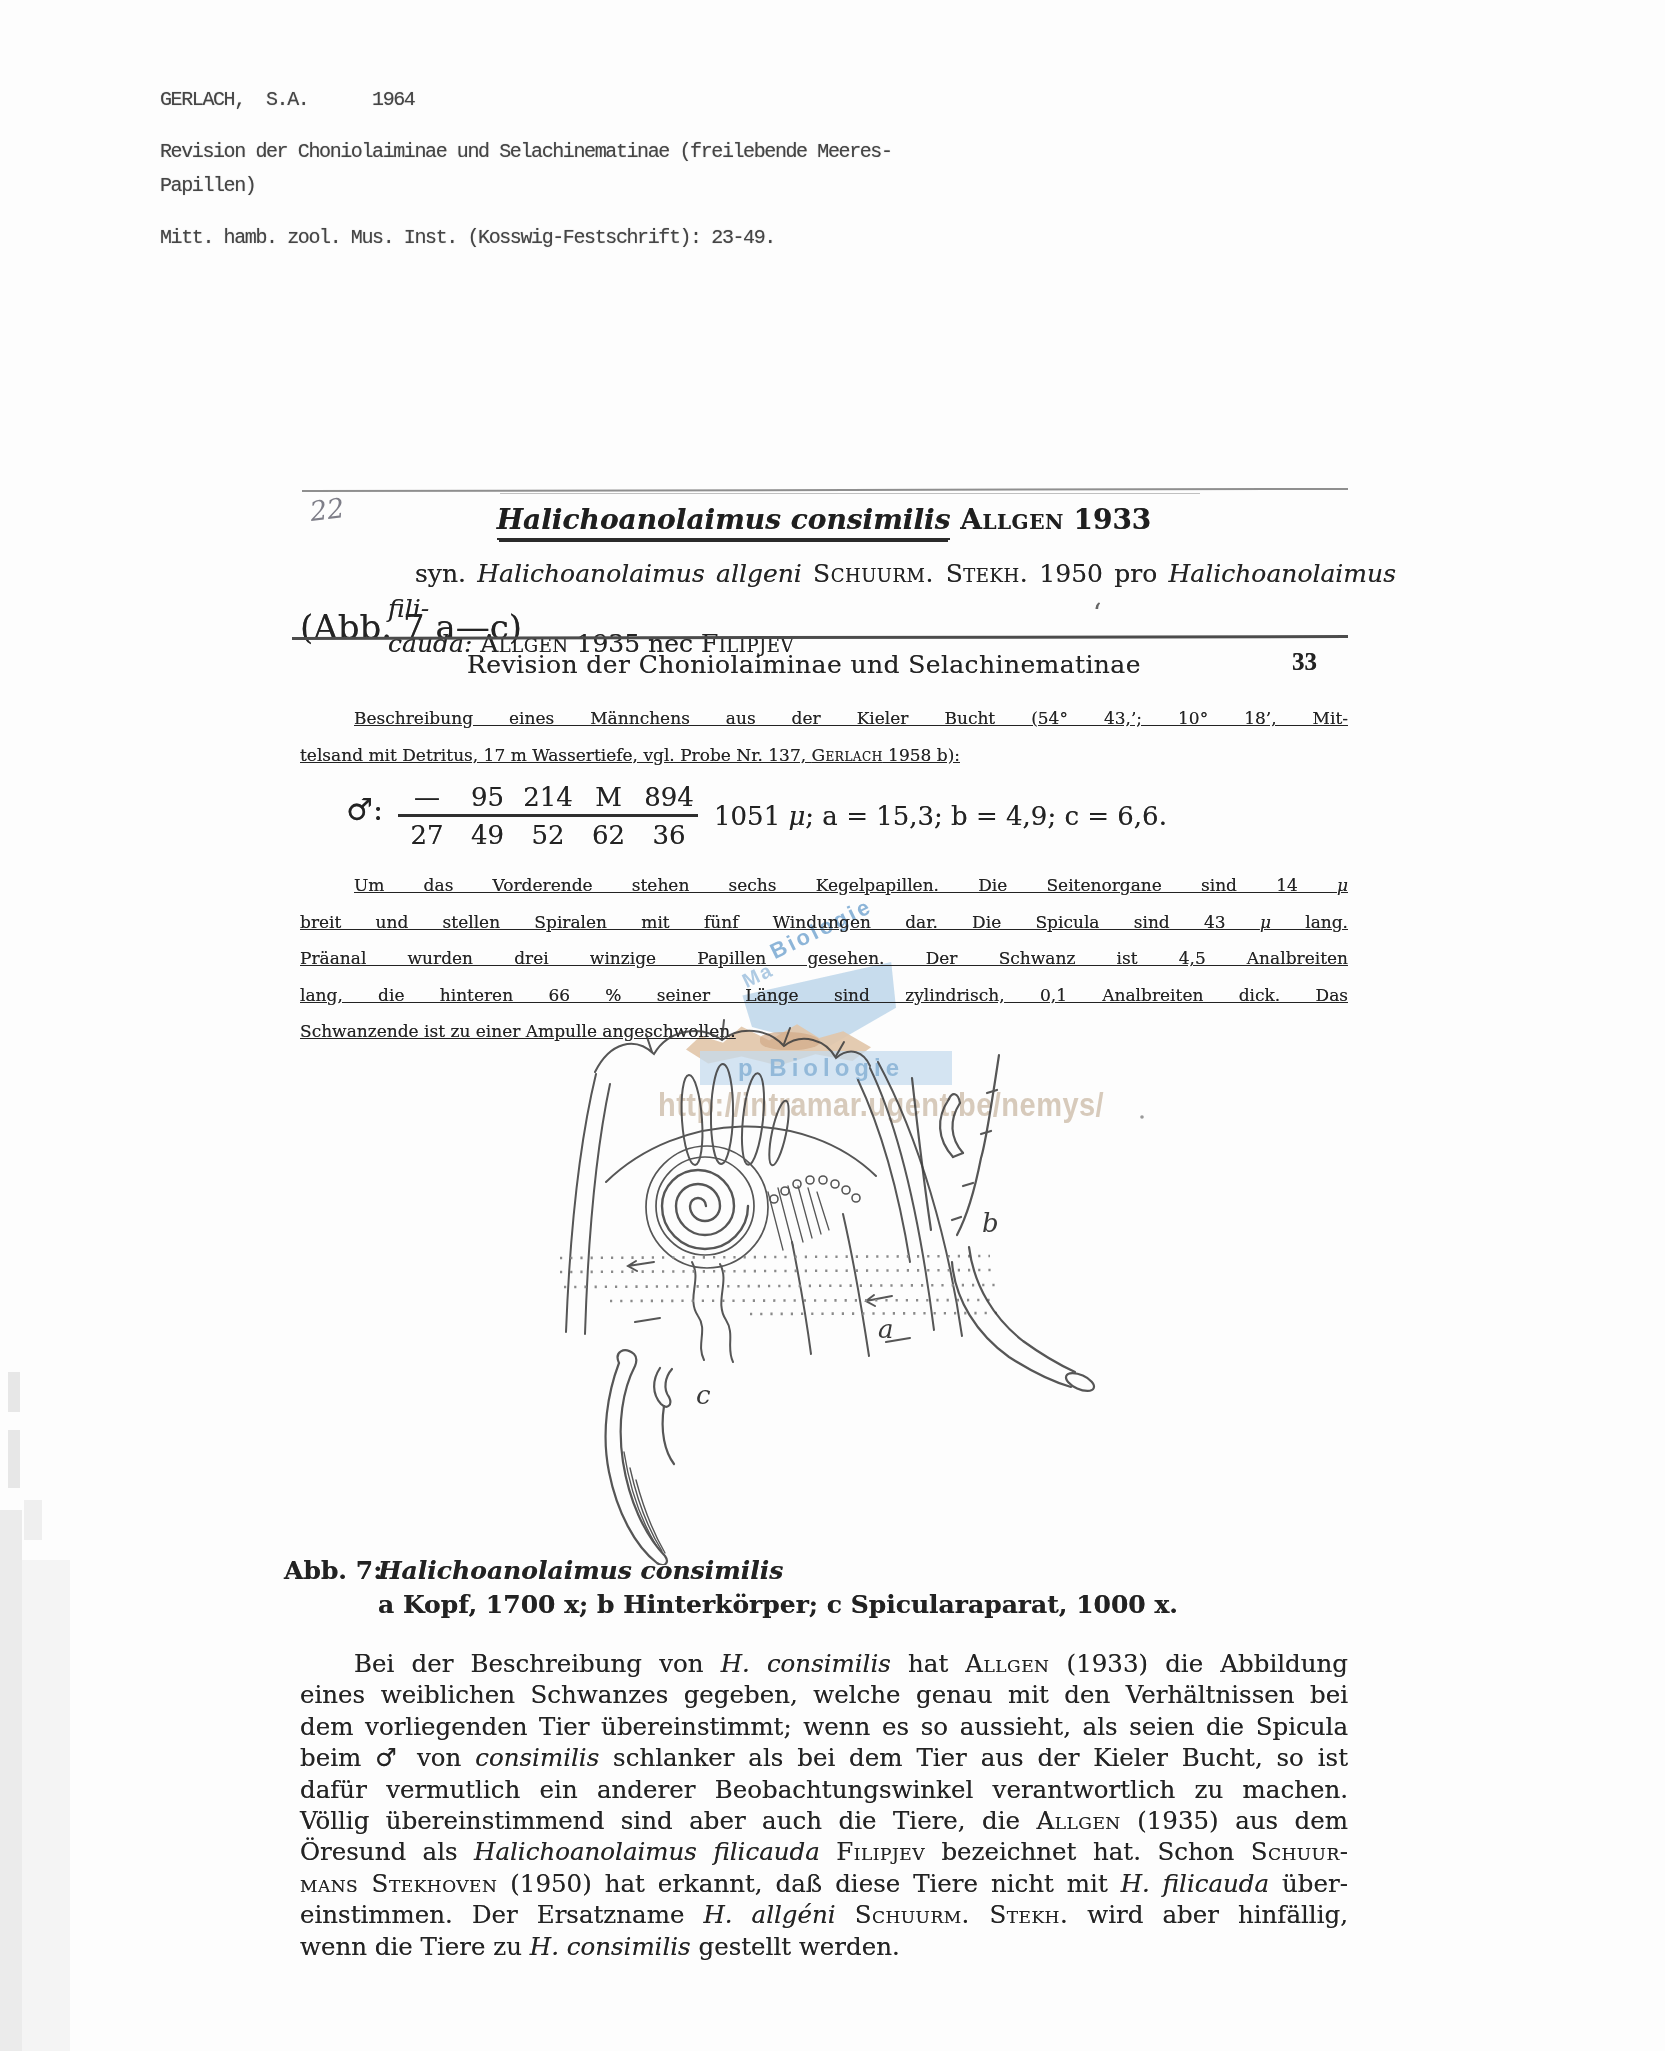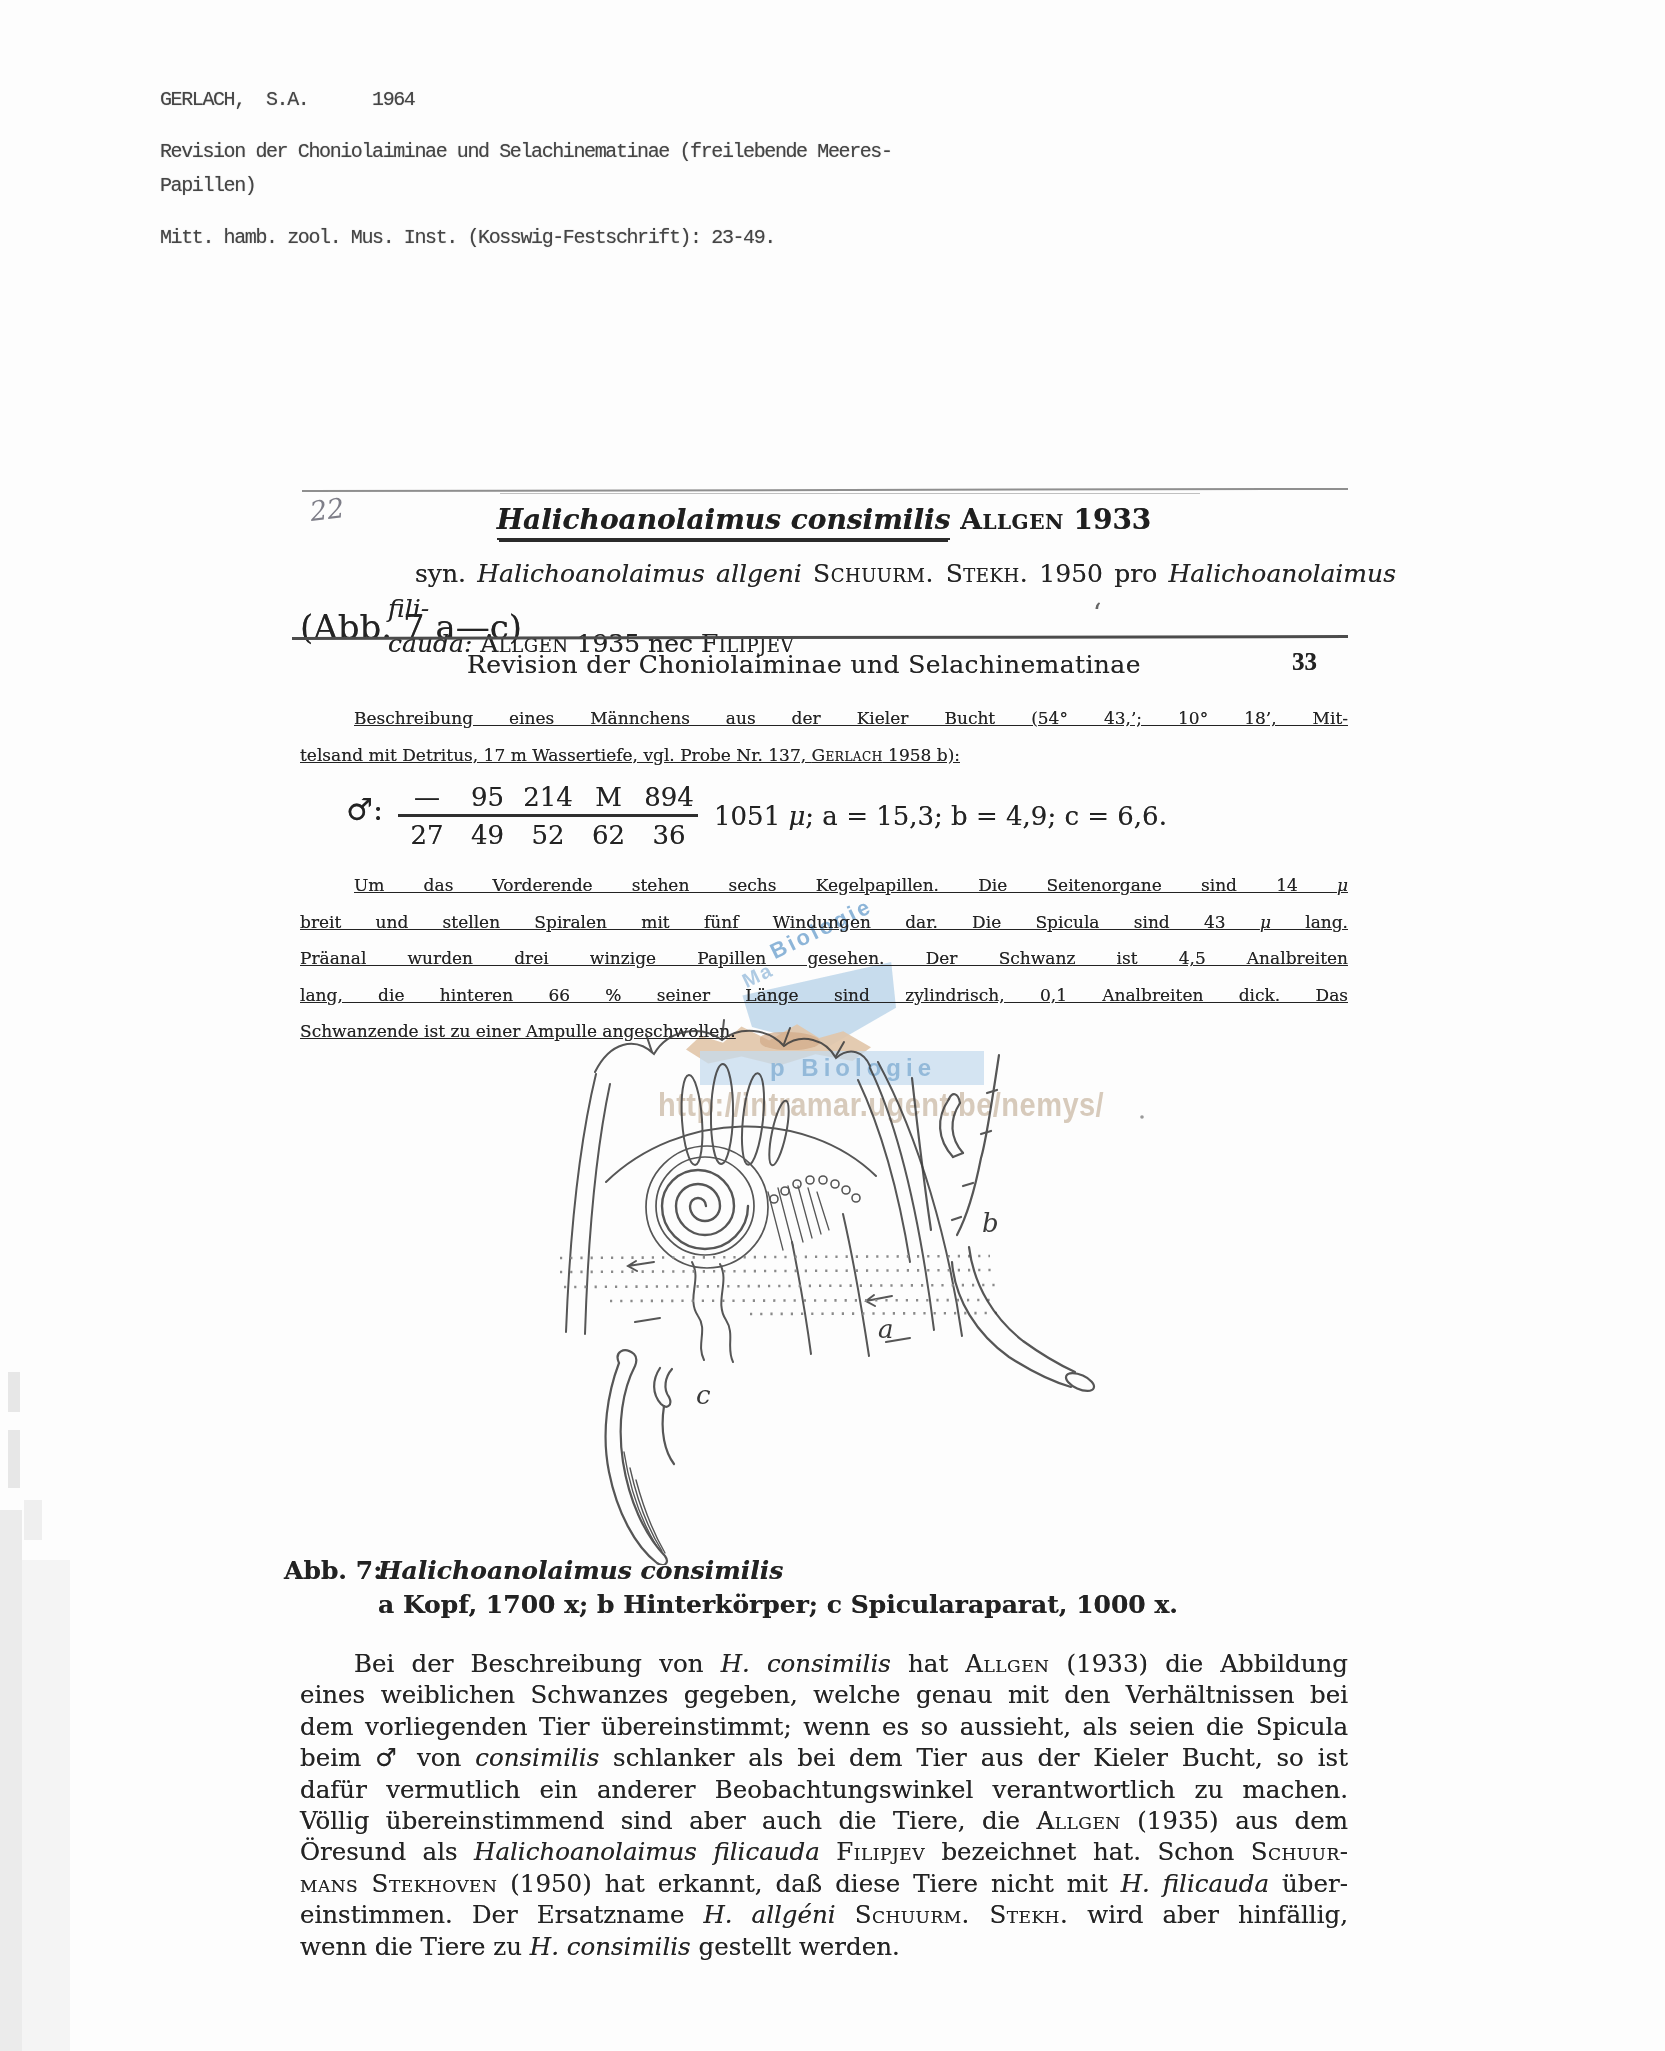--- a/index.html
+++ b/index.html
@@ -102,21 +102,21 @@
     <div class="pline">Präanal wurden drei winzige Papillen gesehen. Der Schwanz ist 4,5 Analbreiten</div>
     <div class="pline">lang, die hinteren 66 % seiner Länge sind zylindrisch, 0,1 Analbreiten dick. Das</div>
     <div class="pline">Schwanzende ist zu einer Ampulle angeschwollen.</div>
   </div>
 
 <div class="abs wm-diag" style="left:766px;top:916px;font-size:22px;letter-spacing:3px;transform:rotate(-26deg);z-index:1;">Biologie</div>
 <div class="abs wm-diag" style="left:742px;top:964px;font-size:20px;letter-spacing:2px;transform:rotate(-26deg);opacity:.7;z-index:1;">Ma</div>
 <div class="abs" style="left:736px;top:962px;width:160px;height:88px;background:#b9d3e8;opacity:.8;z-index:1;clip-path:polygon(4% 38%, 97% 0%, 100% 52%, 58% 96%, 10% 74%);"></div>
 <div class="abs" style="left:686px;top:1022px;width:185px;height:46px;background:#e1c5a9;opacity:.9;z-index:1;clip-path:polygon(0% 60%, 8% 30%, 20% 45%, 30% 10%, 45% 40%, 60% 5%, 72% 35%, 85% 20%, 100% 55%, 90% 85%, 70% 70%, 50% 95%, 30% 75%, 12% 90%);"></div>
 <div class="abs" style="left:760px;top:1032px;width:60px;height:18px;background:#d2a987;opacity:.7;z-index:1;border-radius:40% 60% 50% 50%;"></div>
-<div class="abs" style="left:700px;top:1051px;width:252px;height:34px;background:rgba(197,219,237,.75);z-index:1;padding-left:32px;">
+<div class="abs" style="left:700px;top:1051px;width:252px;height:34px;background:rgba(197,219,237,.75);z-index:1;">
   <div class="wm-band-text" style="padding-left:38px;font-size:24px;letter-spacing:5px;line-height:34px;">p Biologie</div>
 </div>
 <div class="abs wm-url" style="left:658px;top:1086px;z-index:1;">http://intramar.ugent.be/nemys/</div>
 
 <svg class="abs" style="left:540px;top:1000px;z-index:2;" width="620" height="565" viewBox="0 0 620 565">
   <g stroke="#3f3f3f" stroke-width="2" fill="none" stroke-linecap="round" opacity="0.88">
 
     <path d="M 55,72 C 70,42 95,36 114,54 C 128,30 160,24 182,40 C 200,26 228,28 244,46 C 262,32 286,40 296,58 C 310,46 324,52 330,66"></path>
     <path d="M 112,52 L 106,34"></path>
       <path d="M 182,38 L 184,20"></path>

